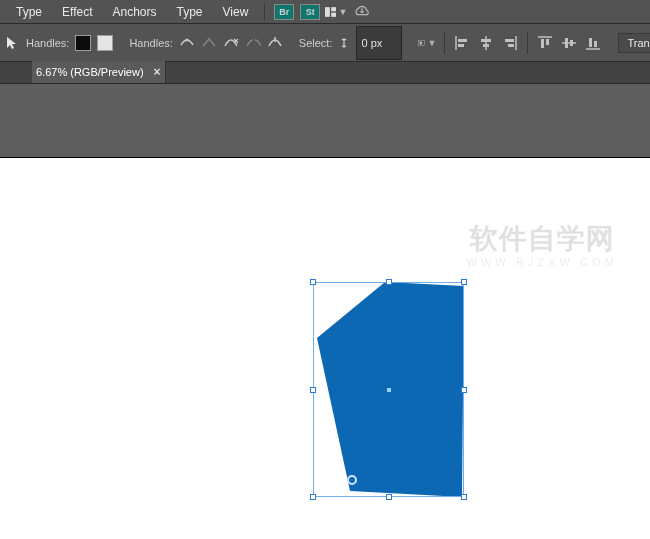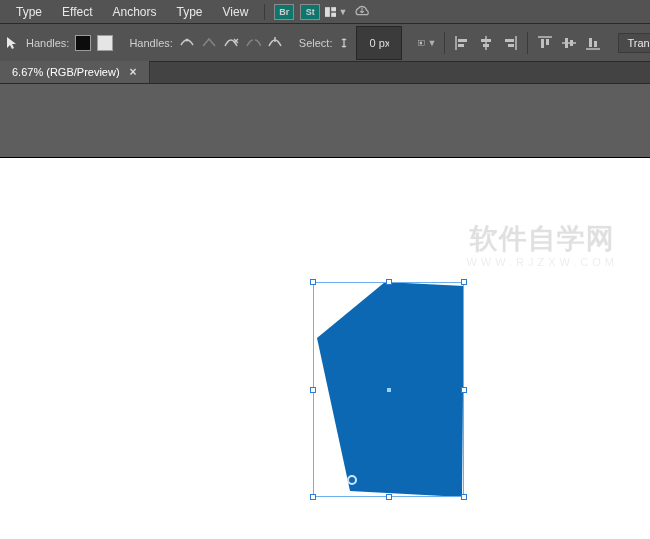--- a/index.html
+++ b/index.html
@@ -95,21 +95,21 @@
   .optbar .corner-link {
     width:14px; height:14px;
     display:flex;align-items:center;justify-content:center;
   }
   .optbar .corner-input {
     width: 46px; height: 34px;
     background: #3b3b3b;
     border: 1px solid #262626;
     color: #e0e0e0;
     font-size: 11px;
-    padding: 0 12px;
+    padding: 0 4px;
   }
   .optbar .align-group {
     display:flex; align-items:center; gap:6px;
   }
   .optbar .align-ico {
     width:18px; height:18px;
     display:flex; align-items:center; justify-content:center;
     opacity:.9;
   }
   .optbar .transform-btn {
@@ -125,26 +125,27 @@
   
   .tabbar {
     height: 22px;
     background: #434343;
     display:flex; align-items:flex-end;
     border-bottom: 1px solid #2a2a2a;
   }
   .doc-tab {
     height: 22px;
     background: #5a5a5a;
-    padding: 0 12px;
+    padding: 0 4px;
     display:flex; align-items:center;
     font-size: 11px;
     color: #fff;
     gap: 10px;
     border-right: 1px solid #333;
+    margin-left: 32px;
   }
   .doc-tab .close {
     font-size: 12px;
     color: #ddd;
     font-weight: bold;
     cursor:pointer;
   }
 
   
   .canvas-dark {

